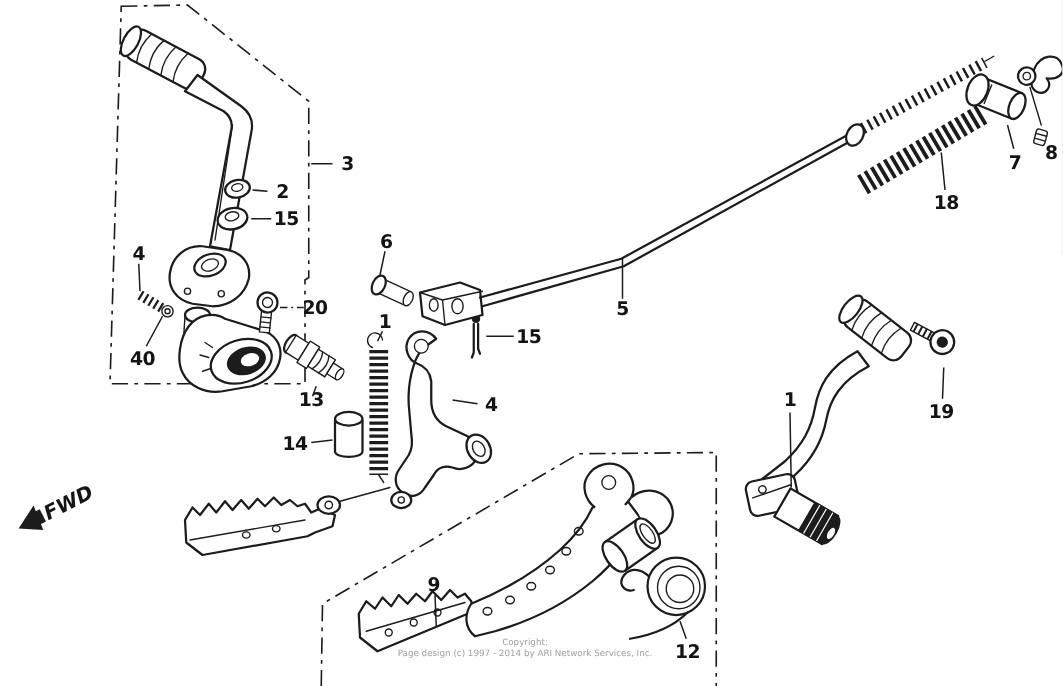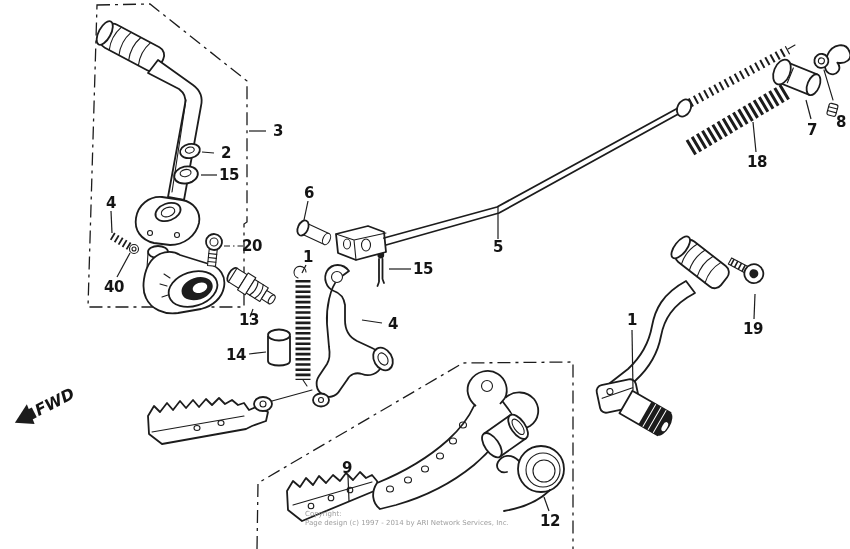--- a/index.html
+++ b/index.html
@@ -14,21 +14,21 @@
   .thin{stroke-width:1.1;}
   .leader{fill:none;stroke:#1c1c1c;stroke-width:1.2;}
   .dashbox{fill:none;stroke:#1c1c1c;stroke-width:1.3;stroke-dasharray:13 5 3 5;}
   .coil{fill:none;stroke:#1c1c1c;}
   .callout{
     position:absolute;transform:translate(-50%,-50%);
     font-weight:700;font-size:15px;color:#141414;letter-spacing:-0.5px;
     white-space:nowrap;
   }
   .copyright{
-    position:absolute;left:305px;top:510px;width:230px;
+    position:absolute;left:305px;top:510px;width:230px;text-align:center;
     font-size:7px;line-height:9px;color:#9e9e9e;
   }
   .fwdtext{font:italic 700 16px "DejaVu Sans",sans-serif;fill:#141414;}
 </style>
 </head>
 <body>
 
 <div class="stage">
 
 <svg width="850" height="549" viewBox="0 0 850 549">

